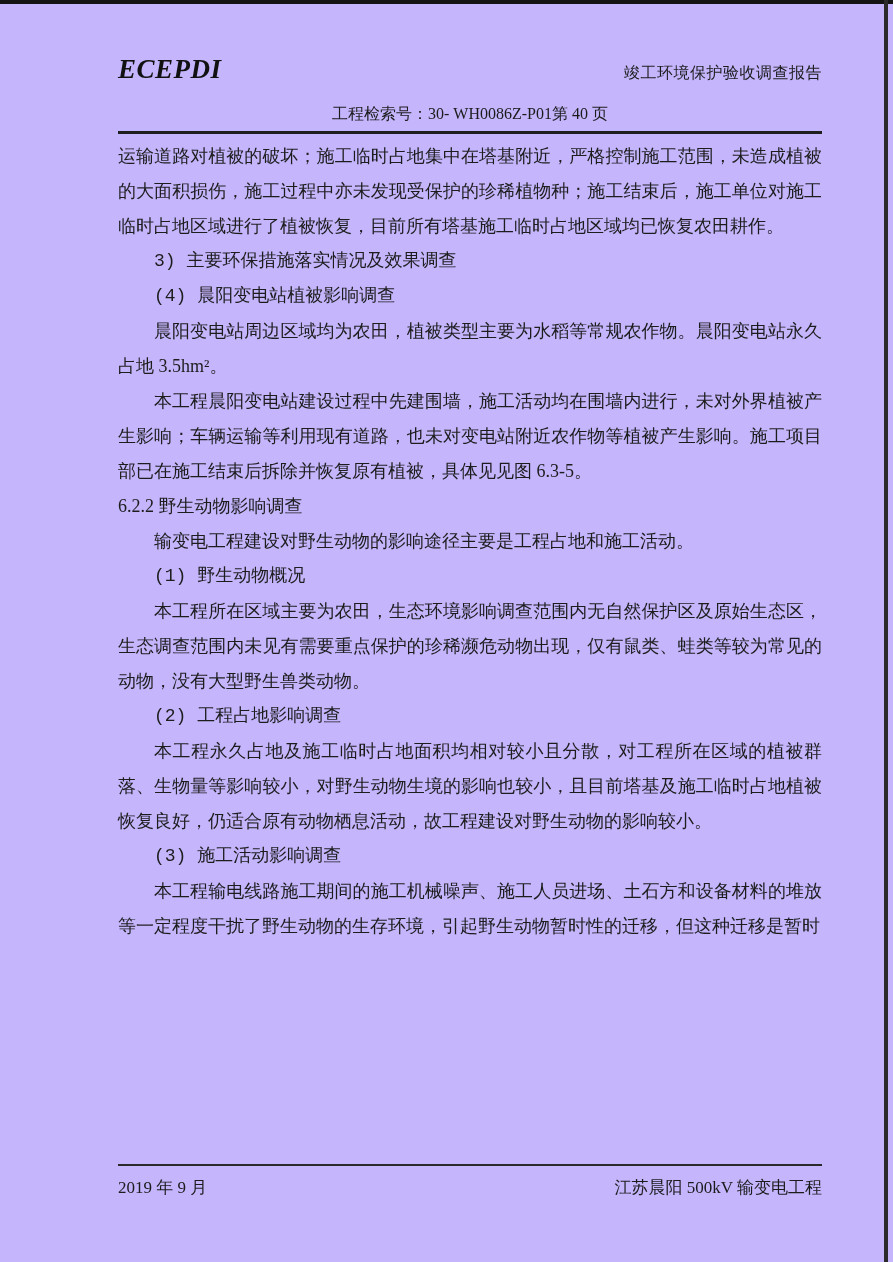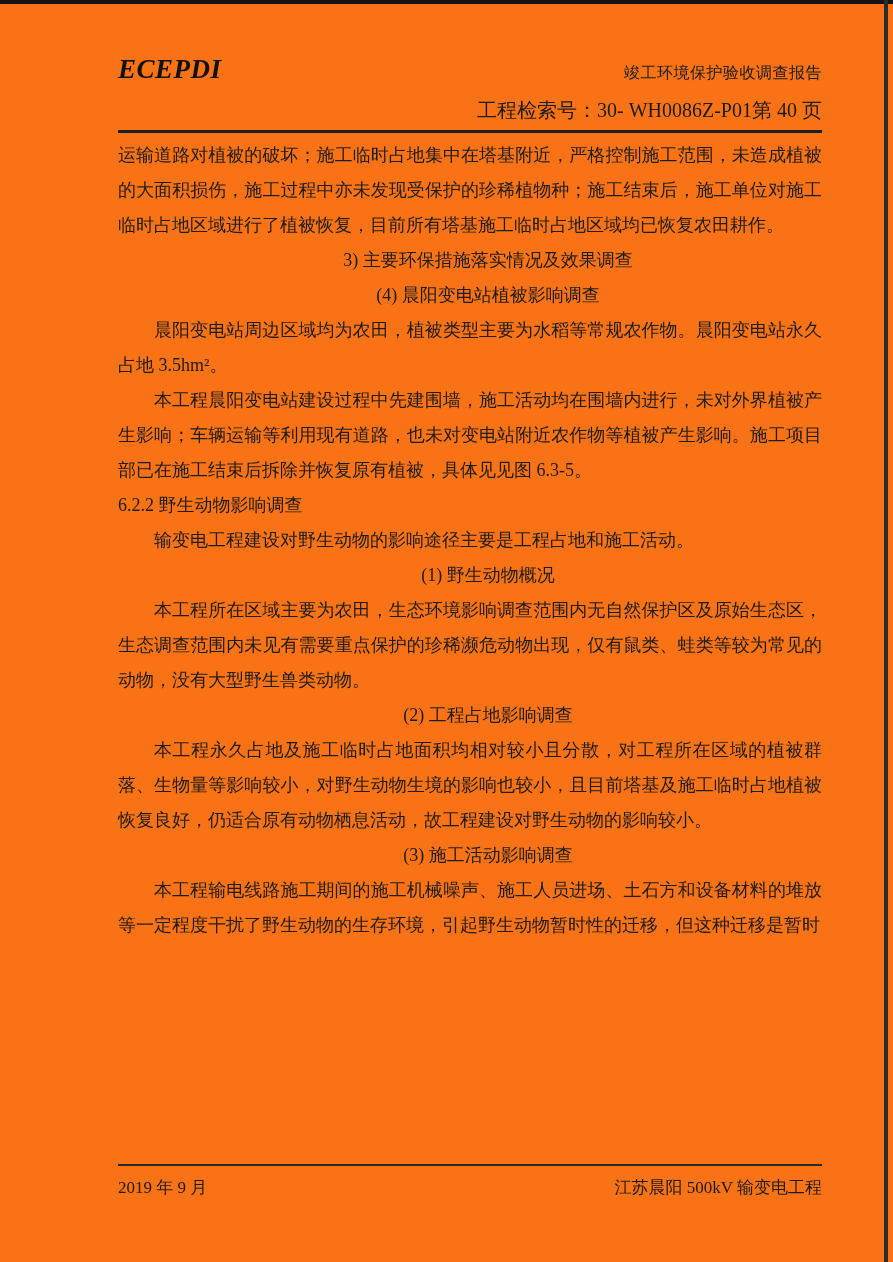--- a/index.html
+++ b/index.html
@@ -4,21 +4,21 @@
 <style>
   html, body { margin: 0; padding: 0; }
   body {
     width: 893px; height: 1262px;
     background: #e8e8e8;
     font-family: "Liberation Serif", "DejaVu Serif", serif;
   }
   .page {
     position: relative;
     width: 893px; height: 1262px;
-    background: #f97316;
+    background: #c4b5fd;
     overflow: hidden;
     color: #1c1c1c;
   }
   
   .scan-edge-top {
     position: absolute; top: 0; left: 0; width: 893px; height: 4px;
     background: #141414;
   }
   .scan-edge-right {
     position: absolute; top: 0; left: 884px; width: 4px; height: 1262px;
@@ -34,41 +34,41 @@
     display: flex; justify-content: space-between; align-items: baseline;
   }
   .logo {
     font-family: "Liberation Serif", "DejaVu Serif", serif;
     font-weight: 700; font-style: italic;
     font-size: 27px; letter-spacing: 0.5px;
     color: #111;
   }
   .report-title { font-size: 16px; letter-spacing: 0.5px; margin-top: 8px; }
   .hdr-row2 {
-    margin-top: 12px;
-    display: flex; justify-content: flex-end; align-items: baseline;
-    font-size: 20px;
+    margin-top: 19px;
+    display: flex; justify-content: center; align-items: baseline;
+    font-size: 16px;
   }
   .hdr-rule {
     margin-top: 6px;
     height: 3px; background: #1f1f1f;
   }
   
   .doc-body {
     margin-top: 5px;
     font-size: 18px;
     line-height: 35px;
     text-align: justify;
     text-justify: inter-ideograph;
     color: #1d1d1d;
   }
   .doc-body p { margin: 0; padding: 0; }
   .para-cont { text-indent: 0; }
   .para-ind  { text-indent: 2em; }
-  .para-sub  { text-indent: 2em; text-align: center; }
+  .para-sub  { text-indent: 2em; text-align: left; font-family: Liberation Mono, monospace; }
   .para-sect { text-indent: 0; text-align: left; }
   
   .footer {
     position: absolute;
     left: 118px; width: 704px; top: 1164px;
   }
   .ftr-rule { height: 2px; background: #2a2a2a; }
   .ftr-row {
     margin-top: 10px;
     display: flex; justify-content: space-between; align-items: baseline;

